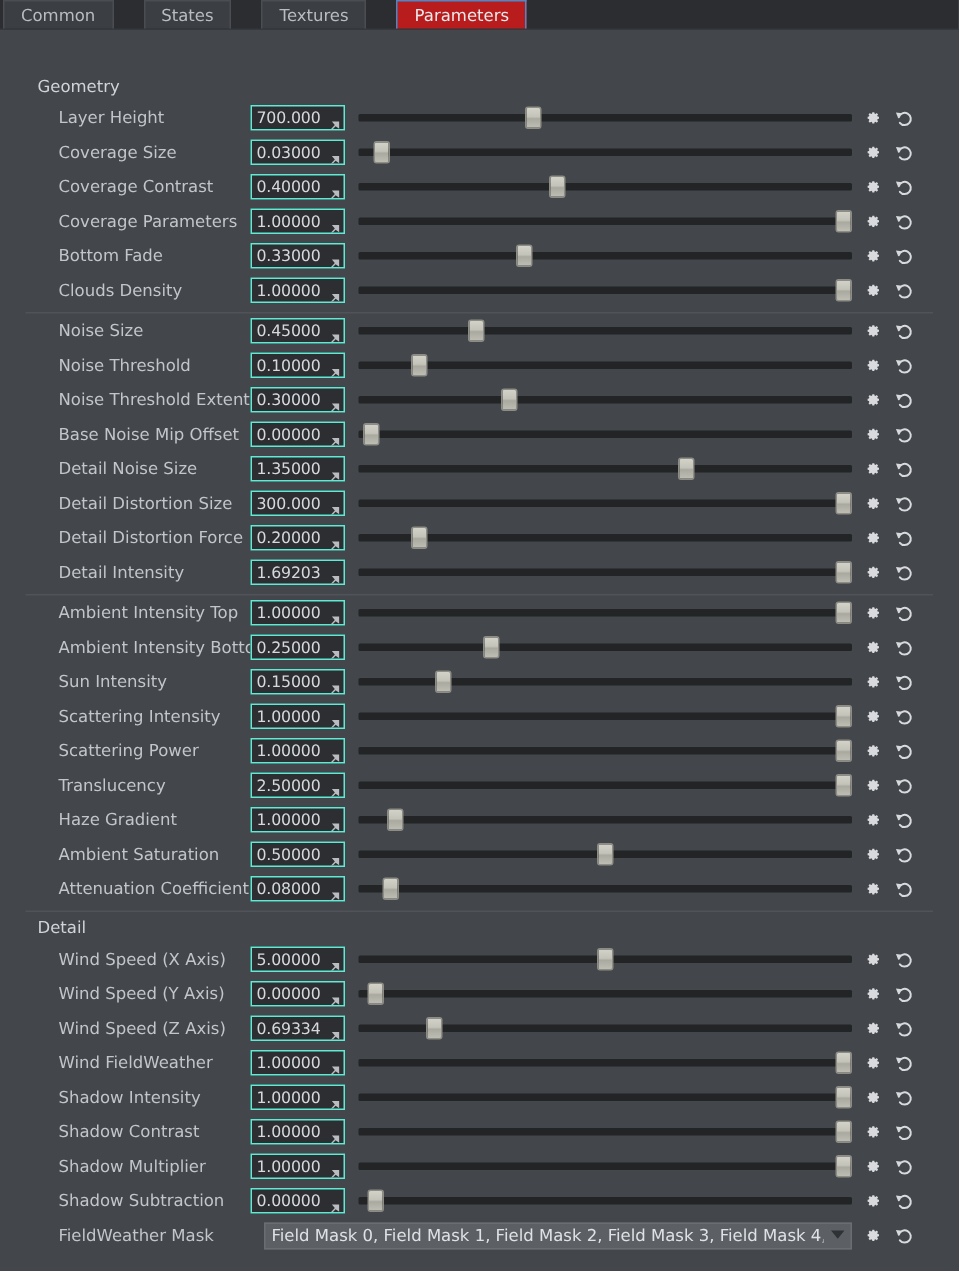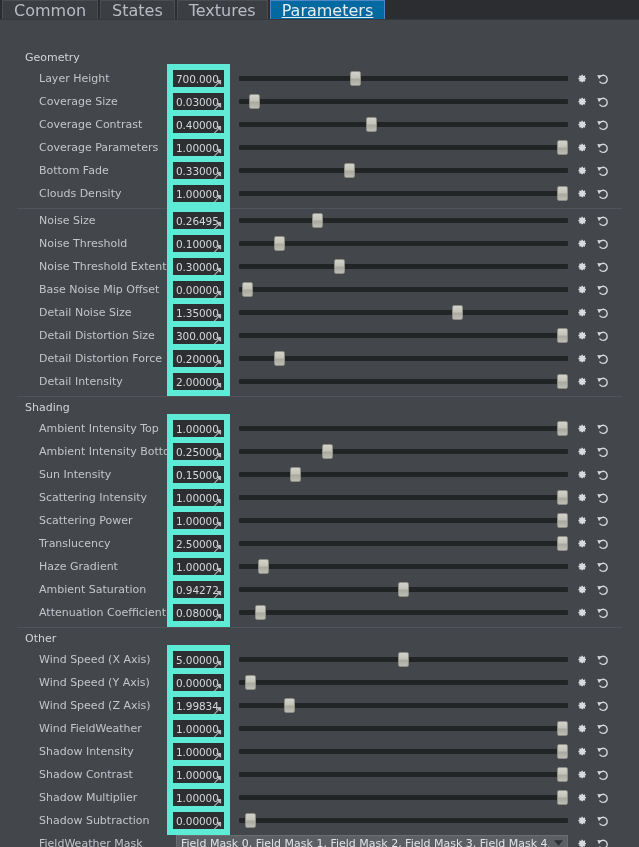--- a/index.html
+++ b/index.html
@@ -23,36 +23,35 @@
     display: flex;
     align-items: flex-end;
     padding-left: 2px;
     box-sizing: border-box;
     border-bottom: 1px solid #35383c;
   }
   .tab {
     height: 19px;
     line-height: 19px;
     padding: 0 11px;
-    font-size: 16px;
+    font-size: 11px;
     color: #b9bdc2;
     background: #3b3e43;
     border: 1px solid #4a4d52;
     border-bottom: none;
-    margin-right: 2px;
+    margin-right: 20px;
     box-sizing: border-box;
     white-space: nowrap;
     cursor: default;
   }
   .tab.active {
-    background: #0369a1;
+    background: #b91c1c;
     color: #e8eaec;
     border: 1px solid #4f86c6;
     border-bottom: none;
-    text-decoration: underline;
   }
 
   
   .panel {
     padding: 17px;
     margin-top: 10px;
   }
   .group { }
   .group-sep {
     height: 1px;
@@ -80,23 +79,23 @@
     color: #c2c5c9;
     white-space: nowrap;
     overflow: hidden;
   }
 
   
   .numfield {
     position: relative;
     width: 63px;
     flex: 0 0 63px;
-    height: 29px;
+    height: 17px;
     background: #2c2e31;
-    border: 6px solid #5eead4;
+    border: 1px solid #5eead4;
     box-sizing: border-box;
     display: flex;
     align-items: center;
     overflow: hidden;
   }
   .numfield .val {
     font-size: 10.5px;
     color: #d6d9dc;
     padding-left: 3px;
     white-space: nowrap;
@@ -358,21 +357,21 @@
             </svg>
           </span>
         </div>
       </div>
     </div>
     <div class="group">
       <div class="group-sep"></div>
       <div class="row">
         <div class="row-label">Noise Size</div>
         <div class="numfield">
-          <span class="val">0.26495</span>
+          <span class="val">0.45000</span>
           <span class="drag-handle"><svg width="9" height="9" viewBox="0 0 10 10">
               <path fill="#b9bcc0" d="M9 1.2v5.3L6.4 4.6 2.2 9H0.8l5-5.3L3.6 1.2z"></path>
             </svg></span>
         </div>
         <div class="slider-wrap">
           <div class="slider-track"></div>
           <div class="slider-thumb" style="left: calc(23% - 2.53px);"></div>
         </div>
         <div class="icons">
           <span class="icn">
@@ -547,21 +546,21 @@
             <svg width="14" height="14" viewBox="0 0 24 24">
               <path fill="none" stroke="#d8dadd" stroke-width="2.3" stroke-linecap="round" d="M5.5 10.5a7 7 0 1 1 1.2 6.4"></path>
               <path fill="#d8dadd" d="M2.2 5.2l7.2.9-5 4.6z"></path>
             </svg>
           </span>
         </div>
       </div>
       <div class="row">
         <div class="row-label">Detail Intensity</div>
         <div class="numfield">
-          <span class="val">2.00000</span>
+          <span class="val">1.69203</span>
           <span class="drag-handle"><svg width="9" height="9" viewBox="0 0 10 10">
               <path fill="#b9bcc0" d="M9 1.2v5.3L6.4 4.6 2.2 9H0.8l5-5.3L3.6 1.2z"></path>
             </svg></span>
         </div>
         <div class="slider-wrap">
           <div class="slider-track"></div>
           <div class="slider-thumb" style="left: calc(100% - 11px);"></div>
         </div>
         <div class="icons">
           <span class="icn">
@@ -574,21 +573,20 @@
             <svg width="14" height="14" viewBox="0 0 24 24">
               <path fill="none" stroke="#d8dadd" stroke-width="2.3" stroke-linecap="round" d="M5.5 10.5a7 7 0 1 1 1.2 6.4"></path>
               <path fill="#d8dadd" d="M2.2 5.2l7.2.9-5 4.6z"></path>
             </svg>
           </span>
         </div>
       </div>
     </div>
     <div class="group">
       <div class="group-sep"></div>
-      <div class="group-title">Shading</div>
       <div class="row">
         <div class="row-label">Ambient Intensity Top</div>
         <div class="numfield">
           <span class="val">1.00000</span>
           <span class="drag-handle"><svg width="9" height="9" viewBox="0 0 10 10">
               <path fill="#b9bcc0" d="M9 1.2v5.3L6.4 4.6 2.2 9H0.8l5-5.3L3.6 1.2z"></path>
             </svg></span>
         </div>
         <div class="slider-wrap">
           <div class="slider-track"></div>
@@ -767,21 +765,21 @@
             <svg width="14" height="14" viewBox="0 0 24 24">
               <path fill="none" stroke="#d8dadd" stroke-width="2.3" stroke-linecap="round" d="M5.5 10.5a7 7 0 1 1 1.2 6.4"></path>
               <path fill="#d8dadd" d="M2.2 5.2l7.2.9-5 4.6z"></path>
             </svg>
           </span>
         </div>
       </div>
       <div class="row">
         <div class="row-label">Ambient Saturation</div>
         <div class="numfield">
-          <span class="val">0.94272</span>
+          <span class="val">0.50000</span>
           <span class="drag-handle"><svg width="9" height="9" viewBox="0 0 10 10">
               <path fill="#b9bcc0" d="M9 1.2v5.3L6.4 4.6 2.2 9H0.8l5-5.3L3.6 1.2z"></path>
             </svg></span>
         </div>
         <div class="slider-wrap">
           <div class="slider-track"></div>
           <div class="slider-thumb" style="left: calc(50% - 5.5px);"></div>
         </div>
         <div class="icons">
           <span class="icn">
@@ -821,21 +819,21 @@
             <svg width="14" height="14" viewBox="0 0 24 24">
               <path fill="none" stroke="#d8dadd" stroke-width="2.3" stroke-linecap="round" d="M5.5 10.5a7 7 0 1 1 1.2 6.4"></path>
               <path fill="#d8dadd" d="M2.2 5.2l7.2.9-5 4.6z"></path>
             </svg>
           </span>
         </div>
       </div>
     </div>
     <div class="group">
       <div class="group-sep"></div>
-      <div class="group-title">Other</div>
+      <div class="group-title">Detail</div>
       <div class="row">
         <div class="row-label">Wind Speed (X Axis)</div>
         <div class="numfield">
           <span class="val">5.00000</span>
           <span class="drag-handle"><svg width="9" height="9" viewBox="0 0 10 10">
               <path fill="#b9bcc0" d="M9 1.2v5.3L6.4 4.6 2.2 9H0.8l5-5.3L3.6 1.2z"></path>
             </svg></span>
         </div>
         <div class="slider-wrap">
           <div class="slider-track"></div>
@@ -879,21 +877,21 @@
             <svg width="14" height="14" viewBox="0 0 24 24">
               <path fill="none" stroke="#d8dadd" stroke-width="2.3" stroke-linecap="round" d="M5.5 10.5a7 7 0 1 1 1.2 6.4"></path>
               <path fill="#d8dadd" d="M2.2 5.2l7.2.9-5 4.6z"></path>
             </svg>
           </span>
         </div>
       </div>
       <div class="row">
         <div class="row-label">Wind Speed (Z Axis)</div>
         <div class="numfield">
-          <span class="val">1.99834</span>
+          <span class="val">0.69334</span>
           <span class="drag-handle"><svg width="9" height="9" viewBox="0 0 10 10">
               <path fill="#b9bcc0" d="M9 1.2v5.3L6.4 4.6 2.2 9H0.8l5-5.3L3.6 1.2z"></path>
             </svg></span>
         </div>
         <div class="slider-wrap">
           <div class="slider-track"></div>
           <div class="slider-thumb" style="left: calc(14% - 1.54px);"></div>
         </div>
         <div class="icons">
           <span class="icn">

